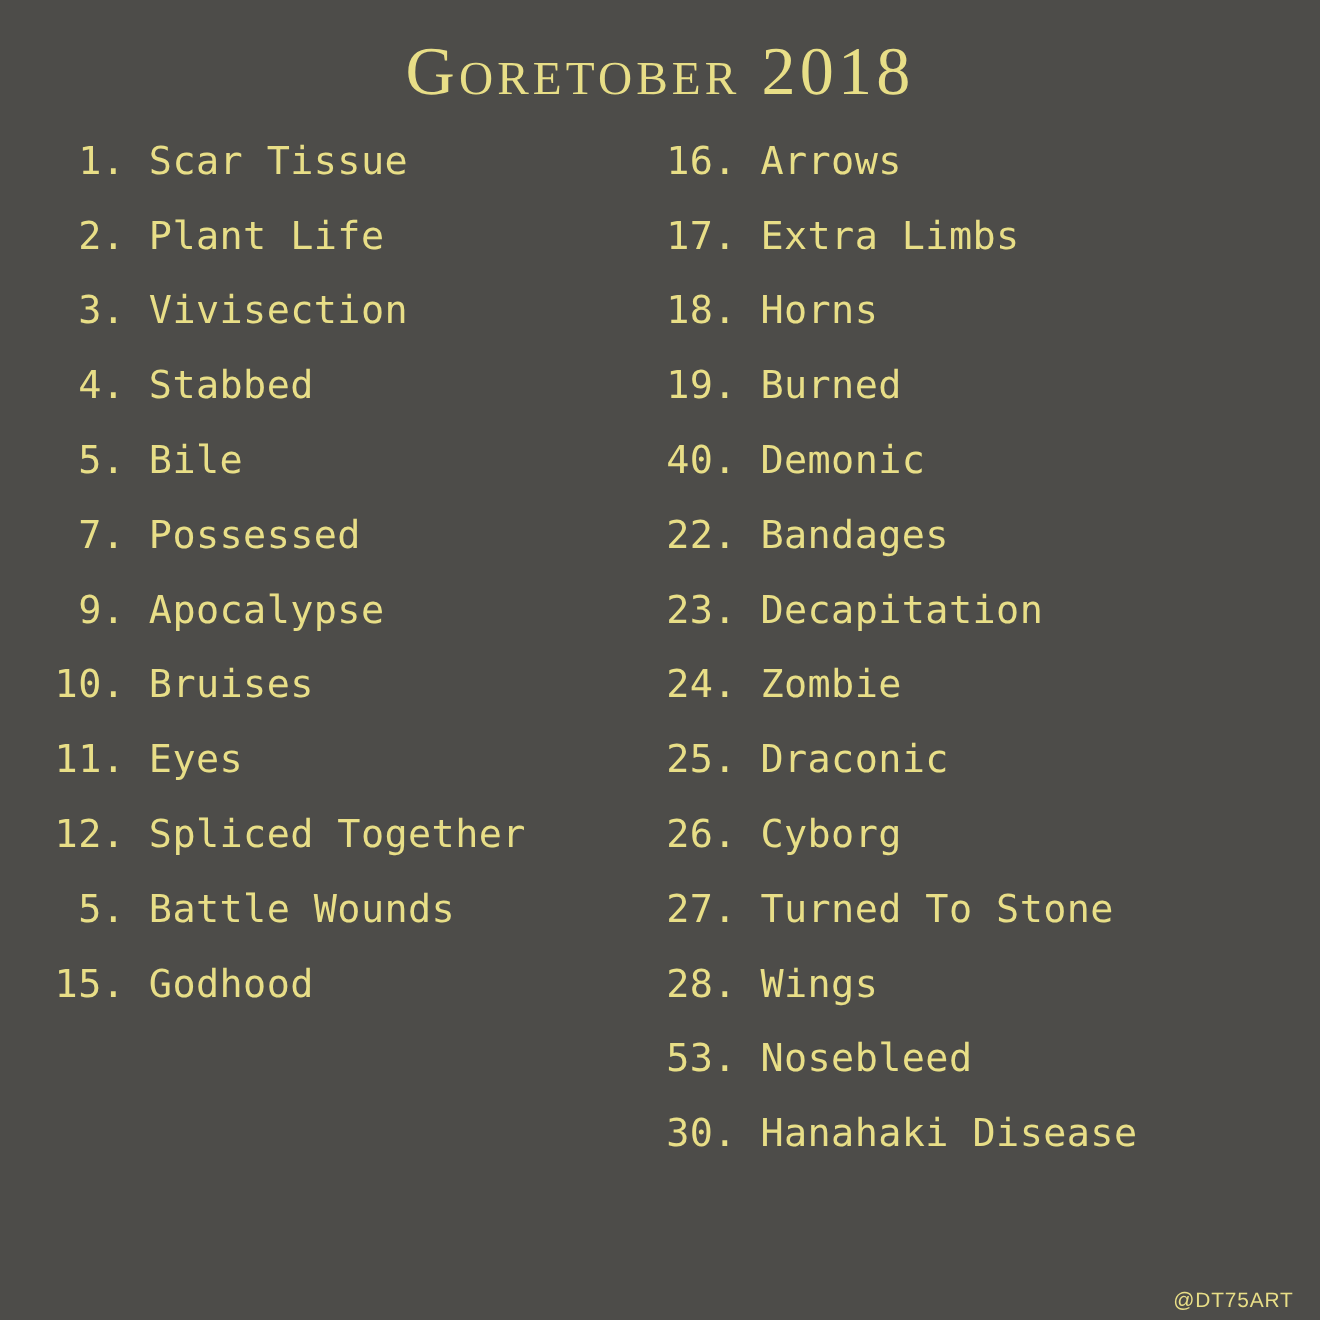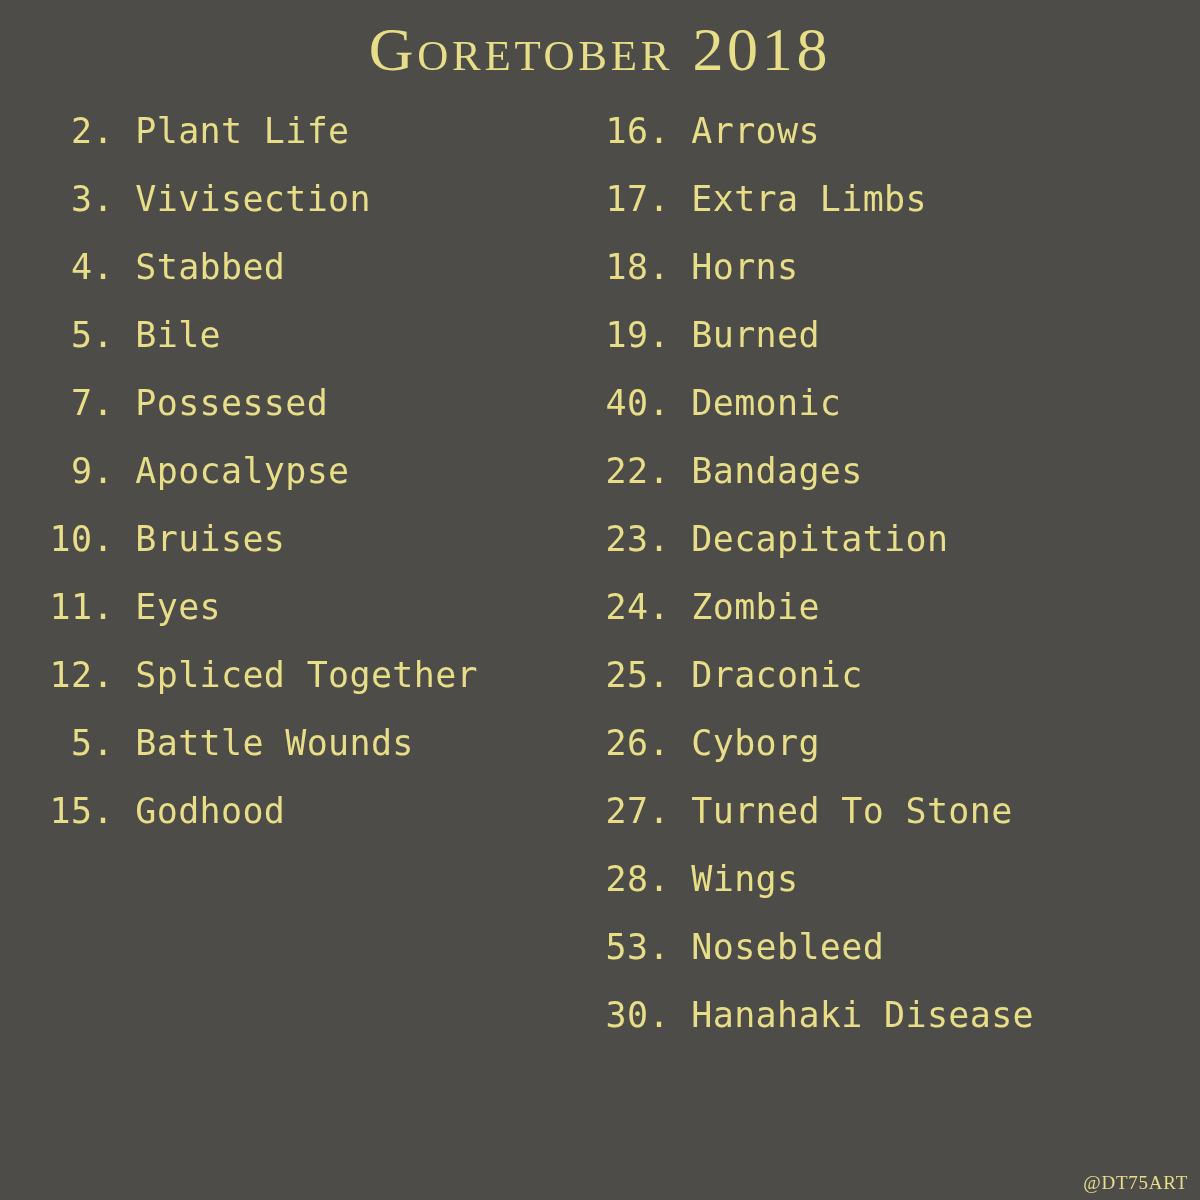--- a/index.html
+++ b/index.html
@@ -11,21 +11,21 @@
       overflow: hidden;
     }
     .title {
       text-align: center;
       font-family: "Palatino Linotype", "Book Antiqua", Palatino, "Times New Roman", serif;
       font-variant: small-caps;
       letter-spacing: 0.06em;
       font-size: 62px;
       font-weight: 400;
       color: #e8de87;
-      padding-top: 14px;
+      padding-top: 30px;
       padding-bottom: 12px;
     }
     .lists {
       display: flex;
       padding: 0 44px;
     }
     .col {
       flex: 1;
     }
     .item {
@@ -37,35 +37,36 @@
       white-space: nowrap;
       letter-spacing: 0.01em;
     }
     .num {
       display: inline-block;
       min-width: 2.3ch;
       text-align: right;
     }
     .credit {
       position: absolute;
-      right: 12px;
+      right: 24px;
       bottom: 6px;
-      font-family: Liberation Serif, serif;
+      font-family: Liberation Sans, sans-serif;
       font-size: 19px;
       color: #e8de87;
       letter-spacing: 0.04em;
     }
   </style>
 </head>
 <body>
 
 <div class="title">Goretober 2018</div>
 
 <div class="lists">
   <div class="col" id="col-0">
+      <div class="item"><span class="num">1</span><span>. </span><span>Scar Tissue</span></div>
       <div class="item"><span class="num">2</span><span>. </span><span>Plant Life</span></div>
       <div class="item"><span class="num">3</span><span>. </span><span>Vivisection</span></div>
       <div class="item"><span class="num">4</span><span>. </span><span>Stabbed</span></div>
       <div class="item"><span class="num">5</span><span>. </span><span>Bile</span></div>
       <div class="item"><span class="num">7</span><span>. </span><span>Possessed</span></div>
       <div class="item"><span class="num">9</span><span>. </span><span>Apocalypse</span></div>
       <div class="item"><span class="num">10</span><span>. </span><span>Bruises</span></div>
       <div class="item"><span class="num">11</span><span>. </span><span>Eyes</span></div>
       <div class="item"><span class="num">12</span><span>. </span><span>Spliced Together</span></div>
       <div class="item"><span class="num">5</span><span>. </span><span>Battle Wounds</span></div>

